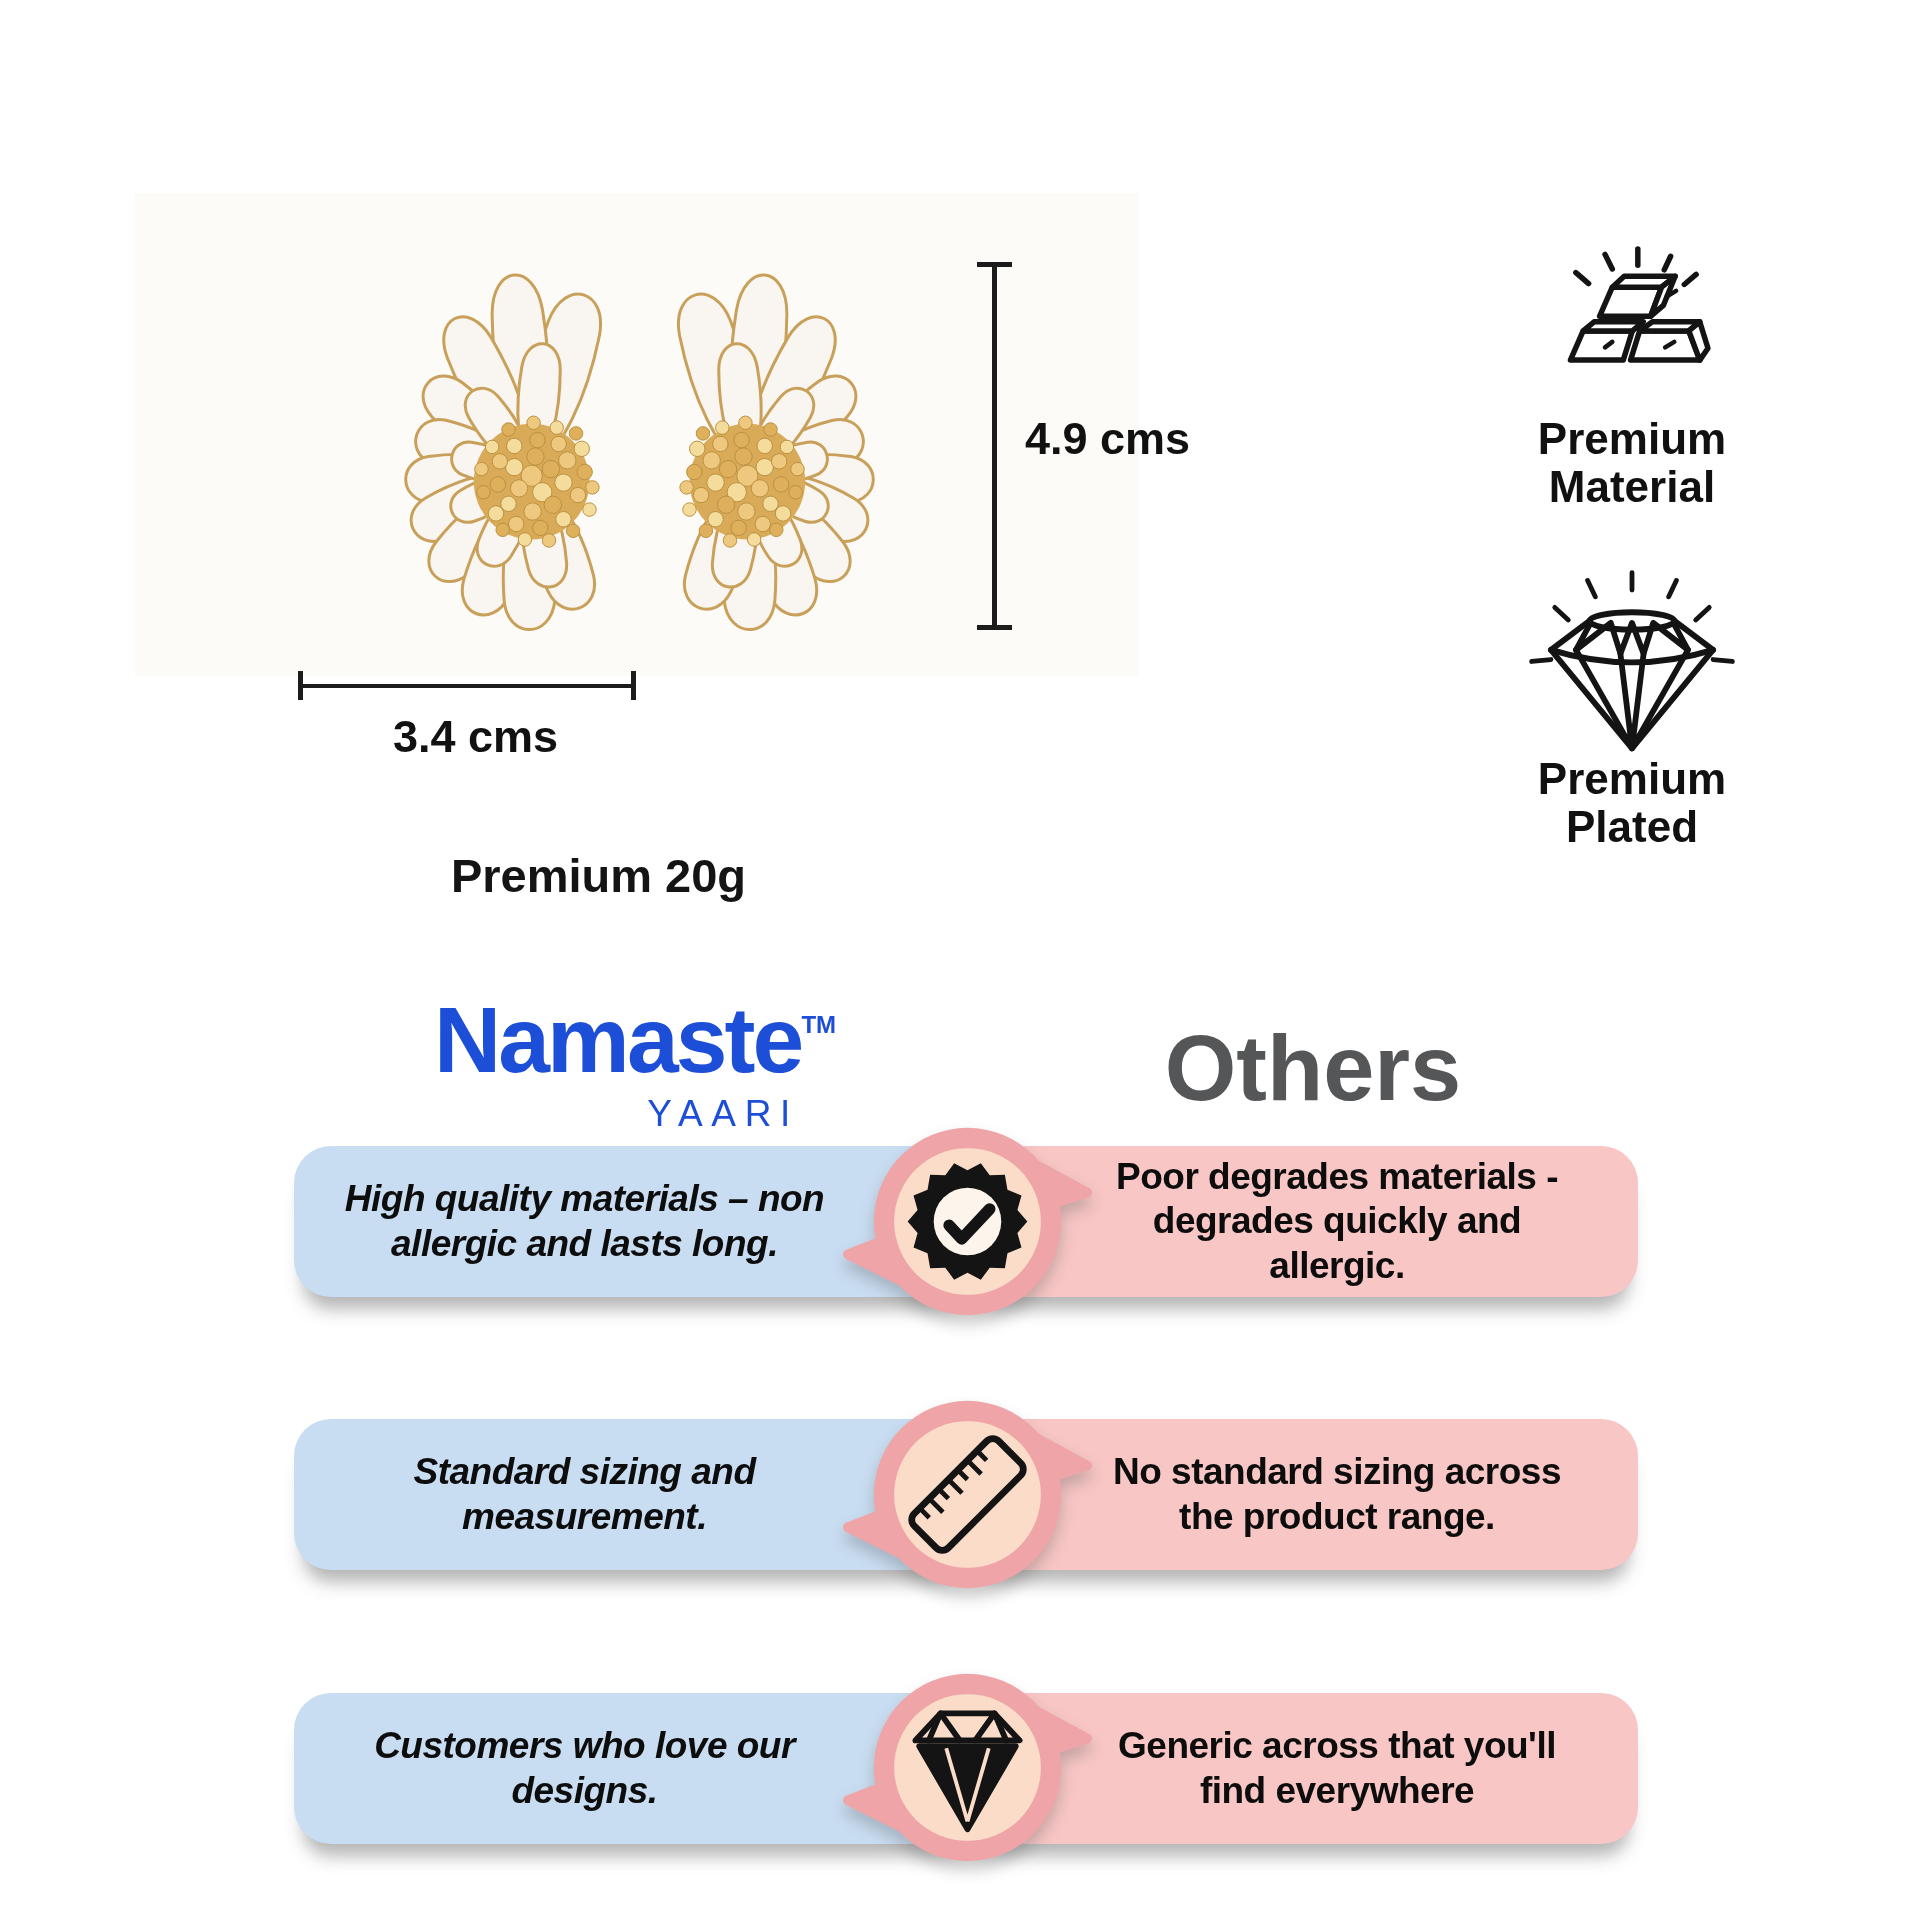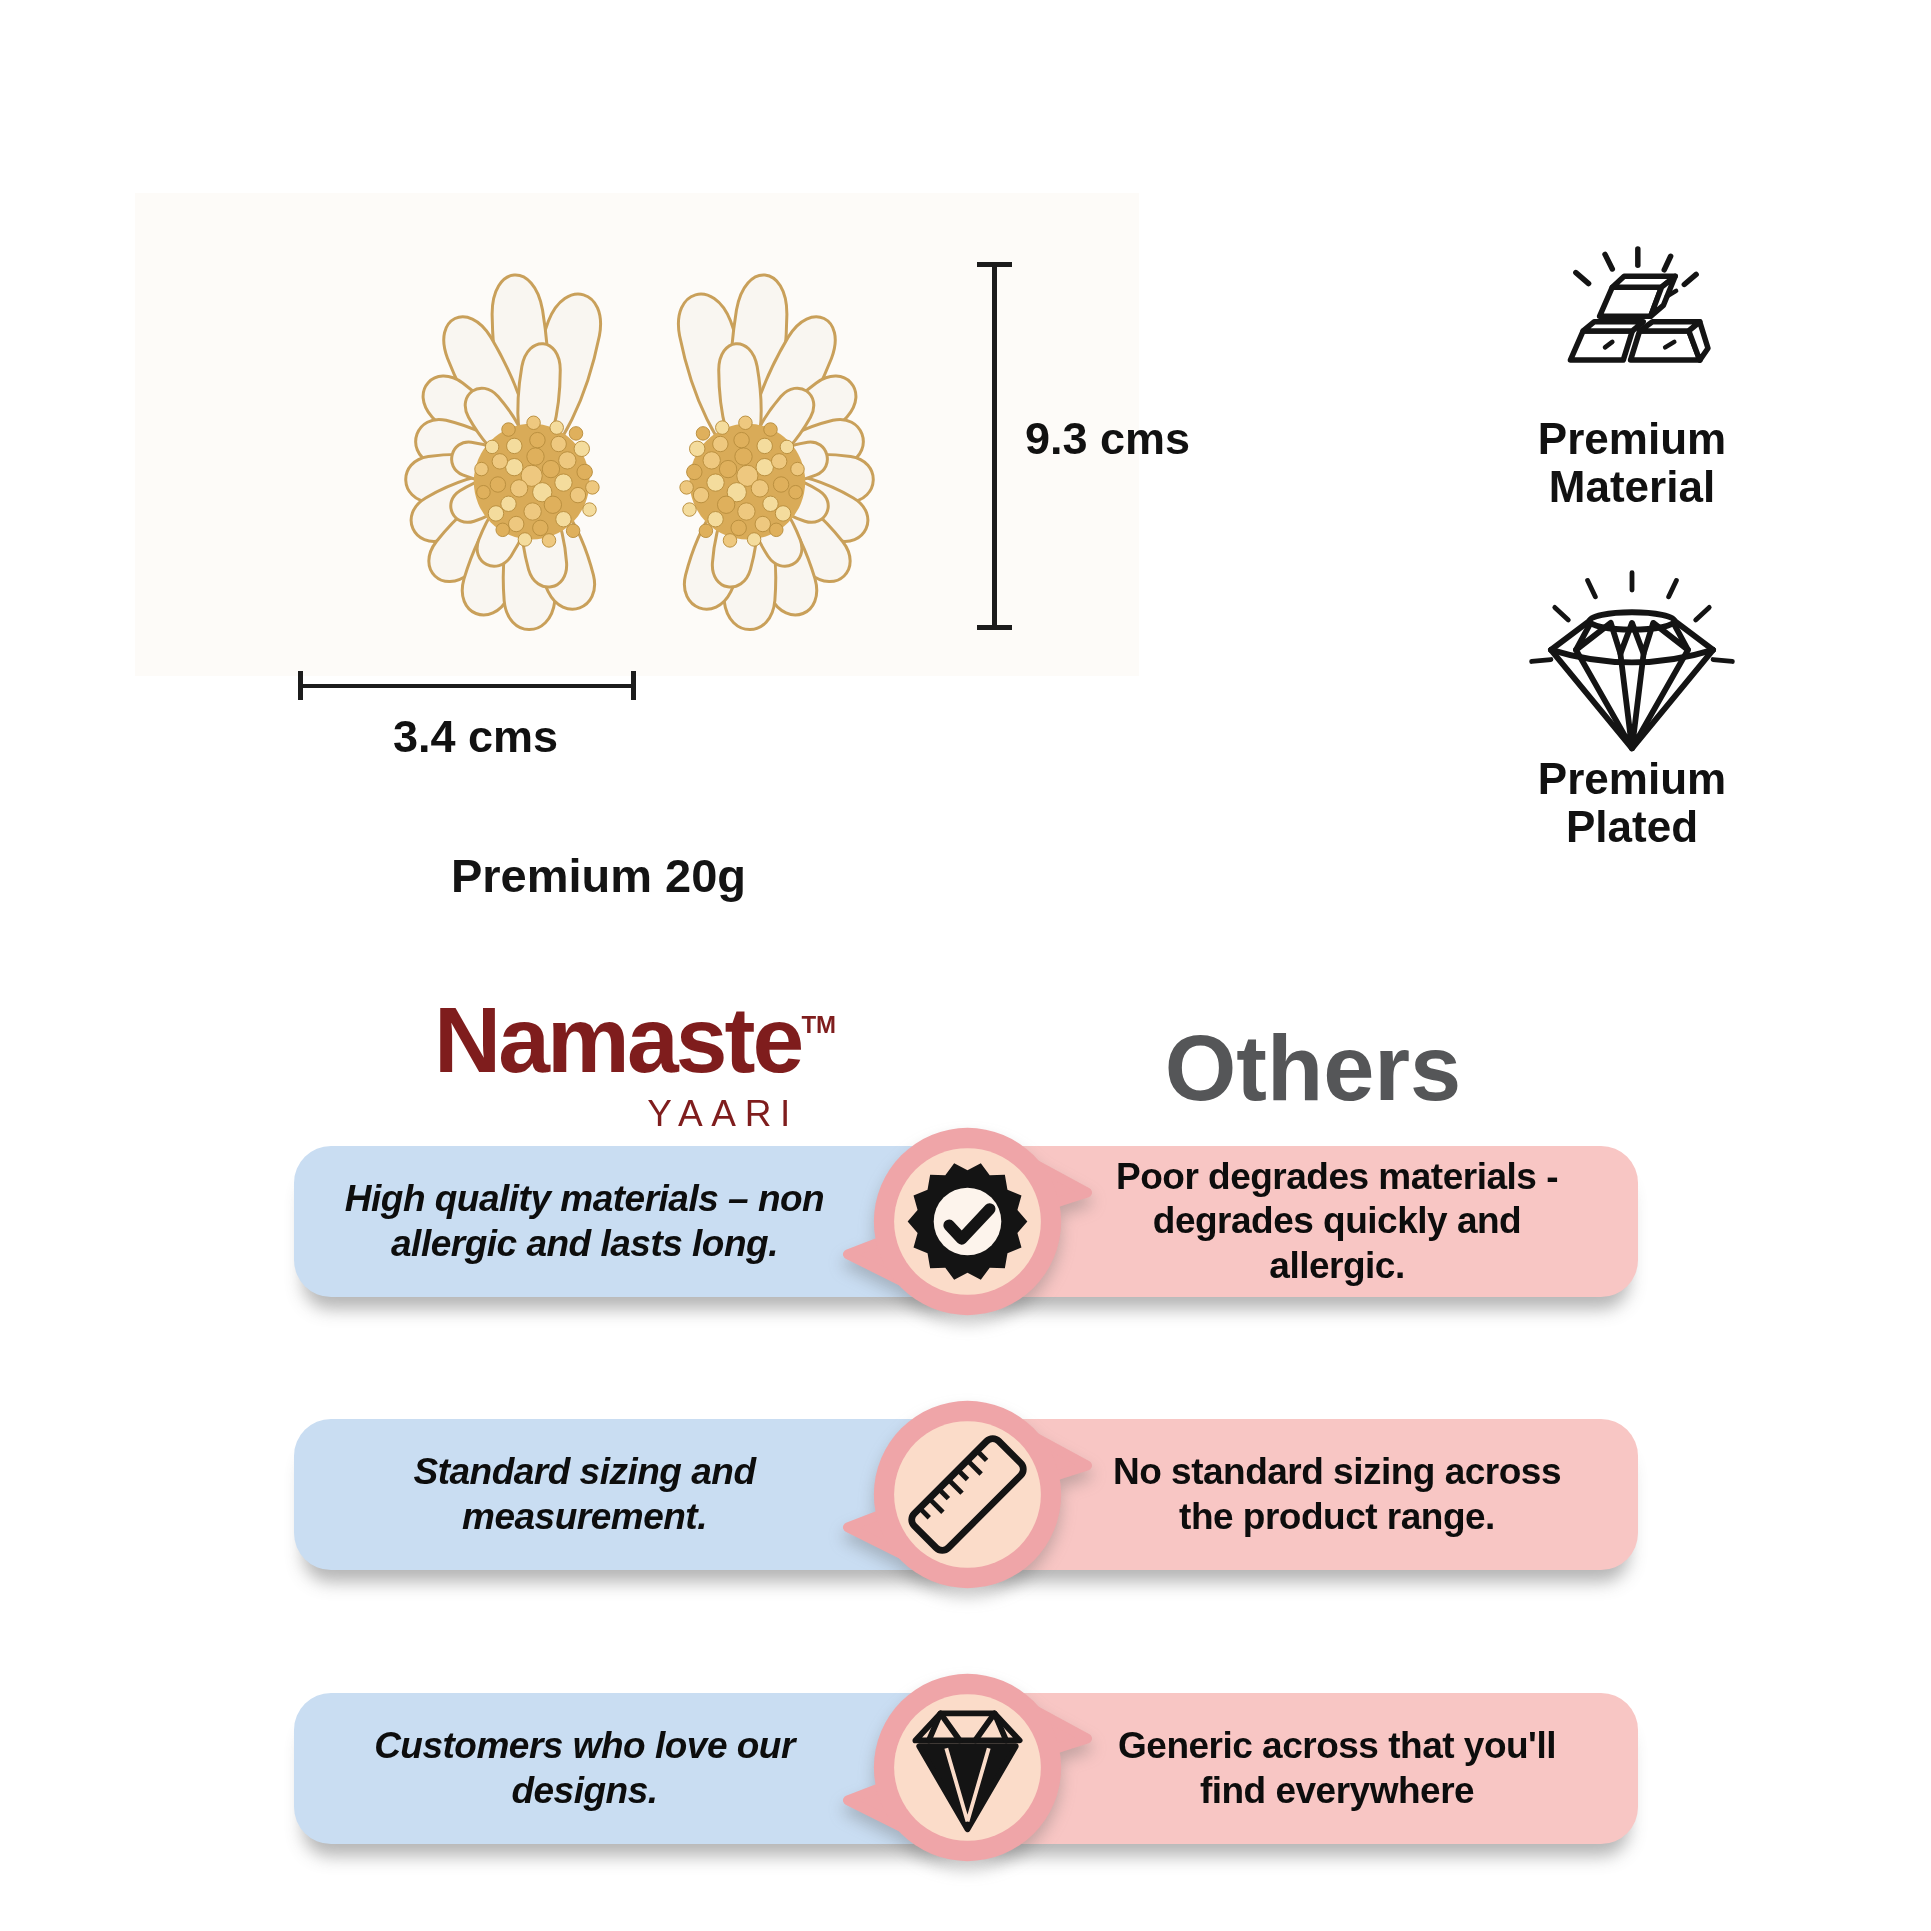--- a/index.html
+++ b/index.html
@@ -20,21 +20,21 @@
   #height-label{left:1025px;top:413px;}
   #width-label{left:379px;top:711px;width:193px;text-align:center;}
   #weight-label{left:439px;top:848px;width:319px;text-align:center;font-size:47px;font-weight:700;}
 
   
   .feature-label{width:232px;text-align:center;font-size:44px;font-weight:700;line-height:1.1;color:#111;}
   #feature1-label{left:1516px;top:415px;}
   #feature2-label{left:1516px;top:755px;}
 
   
-  #brand-logo{left:434px;top:994px;width:367px;color:#7f1d1d;}
+  #brand-logo{left:434px;top:994px;width:367px;color:#1d4ed8;}
   #brand-name{font-size:93px;font-weight:700;letter-spacing:-2.9px;line-height:1;white-space:nowrap;}
   #brand-tm{font-size:24px;font-weight:700;vertical-align:39px;letter-spacing:0;}
   #brand-sub{display:block;text-align:right;font-size:37px;font-weight:400;letter-spacing:8.7px;margin-top:6px;padding-right:1.9px;}
   #others-heading{left:1110px;top:1016px;width:406px;text-align:center;font-size:92px;font-weight:700;color:#555658;}
 
   
   .pill{position:absolute;height:151px;border-radius:37px;
         box-shadow:0 21px 17.4px -9.7px rgba(90,90,90,0.45);}
   .pill.ours{left:294px;width:676px;background:#c9ddf2;}
   .pill.theirs{left:966px;width:672px;background:#f8c6c4;}
@@ -132,21 +132,21 @@
           <use href="#flower"></use>
         </g>
     </svg>
   </div>
 
   <div class="abs" id="vline-wrap">
     <div class="cap" style="top:0"></div>
     <div class="bar"></div>
     <div class="cap" style="bottom:0"></div>
   </div>
-  <div class="abs dim-label" id="height-label">9.3 cms</div>
+  <div class="abs dim-label" id="height-label">4.9 cms</div>
 
   <div class="abs" id="hline-wrap">
     <div class="cap" style="left:0"></div>
     <div class="bar"></div>
     <div class="cap" style="right:0"></div>
   </div>
   <div class="abs dim-label" id="width-label">3.4 cms</div>
 
   <div class="abs" id="weight-label">Premium 20g</div>
 

